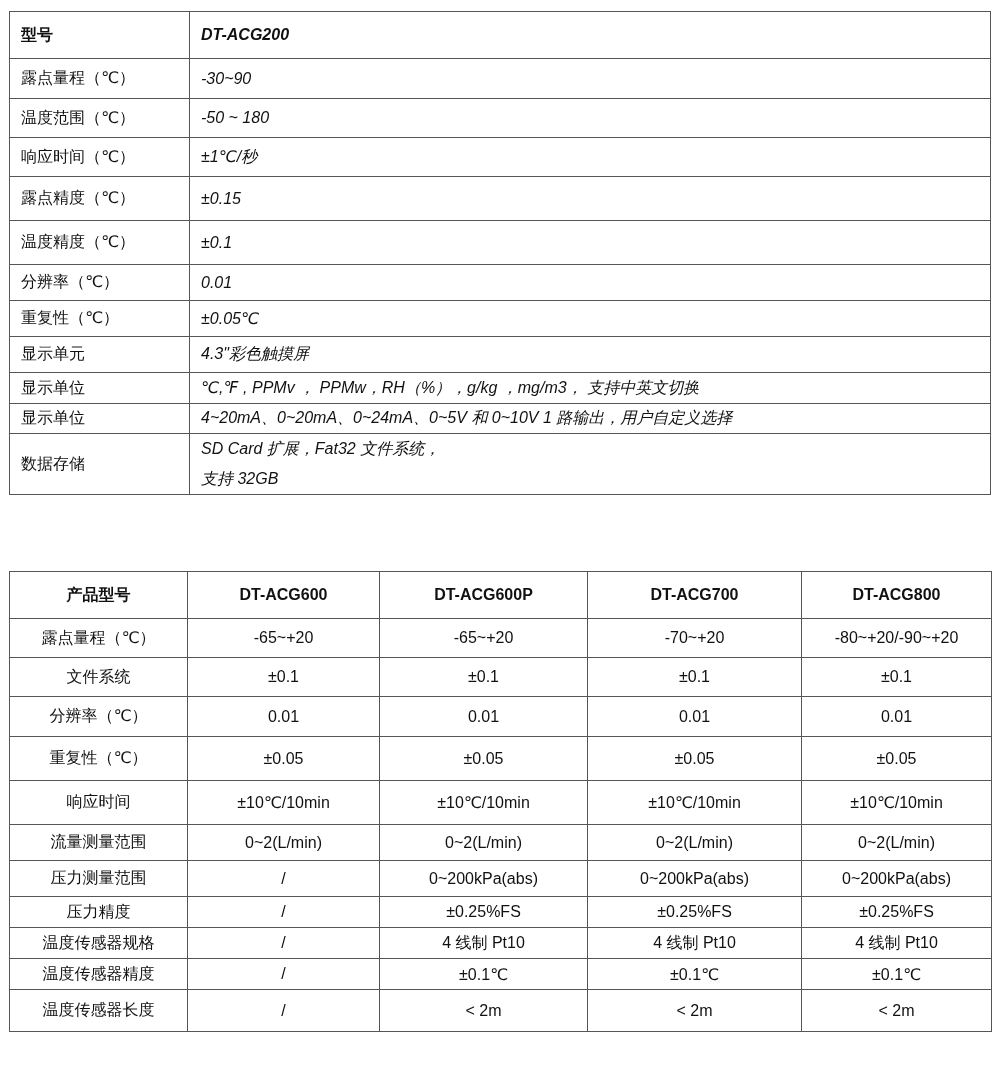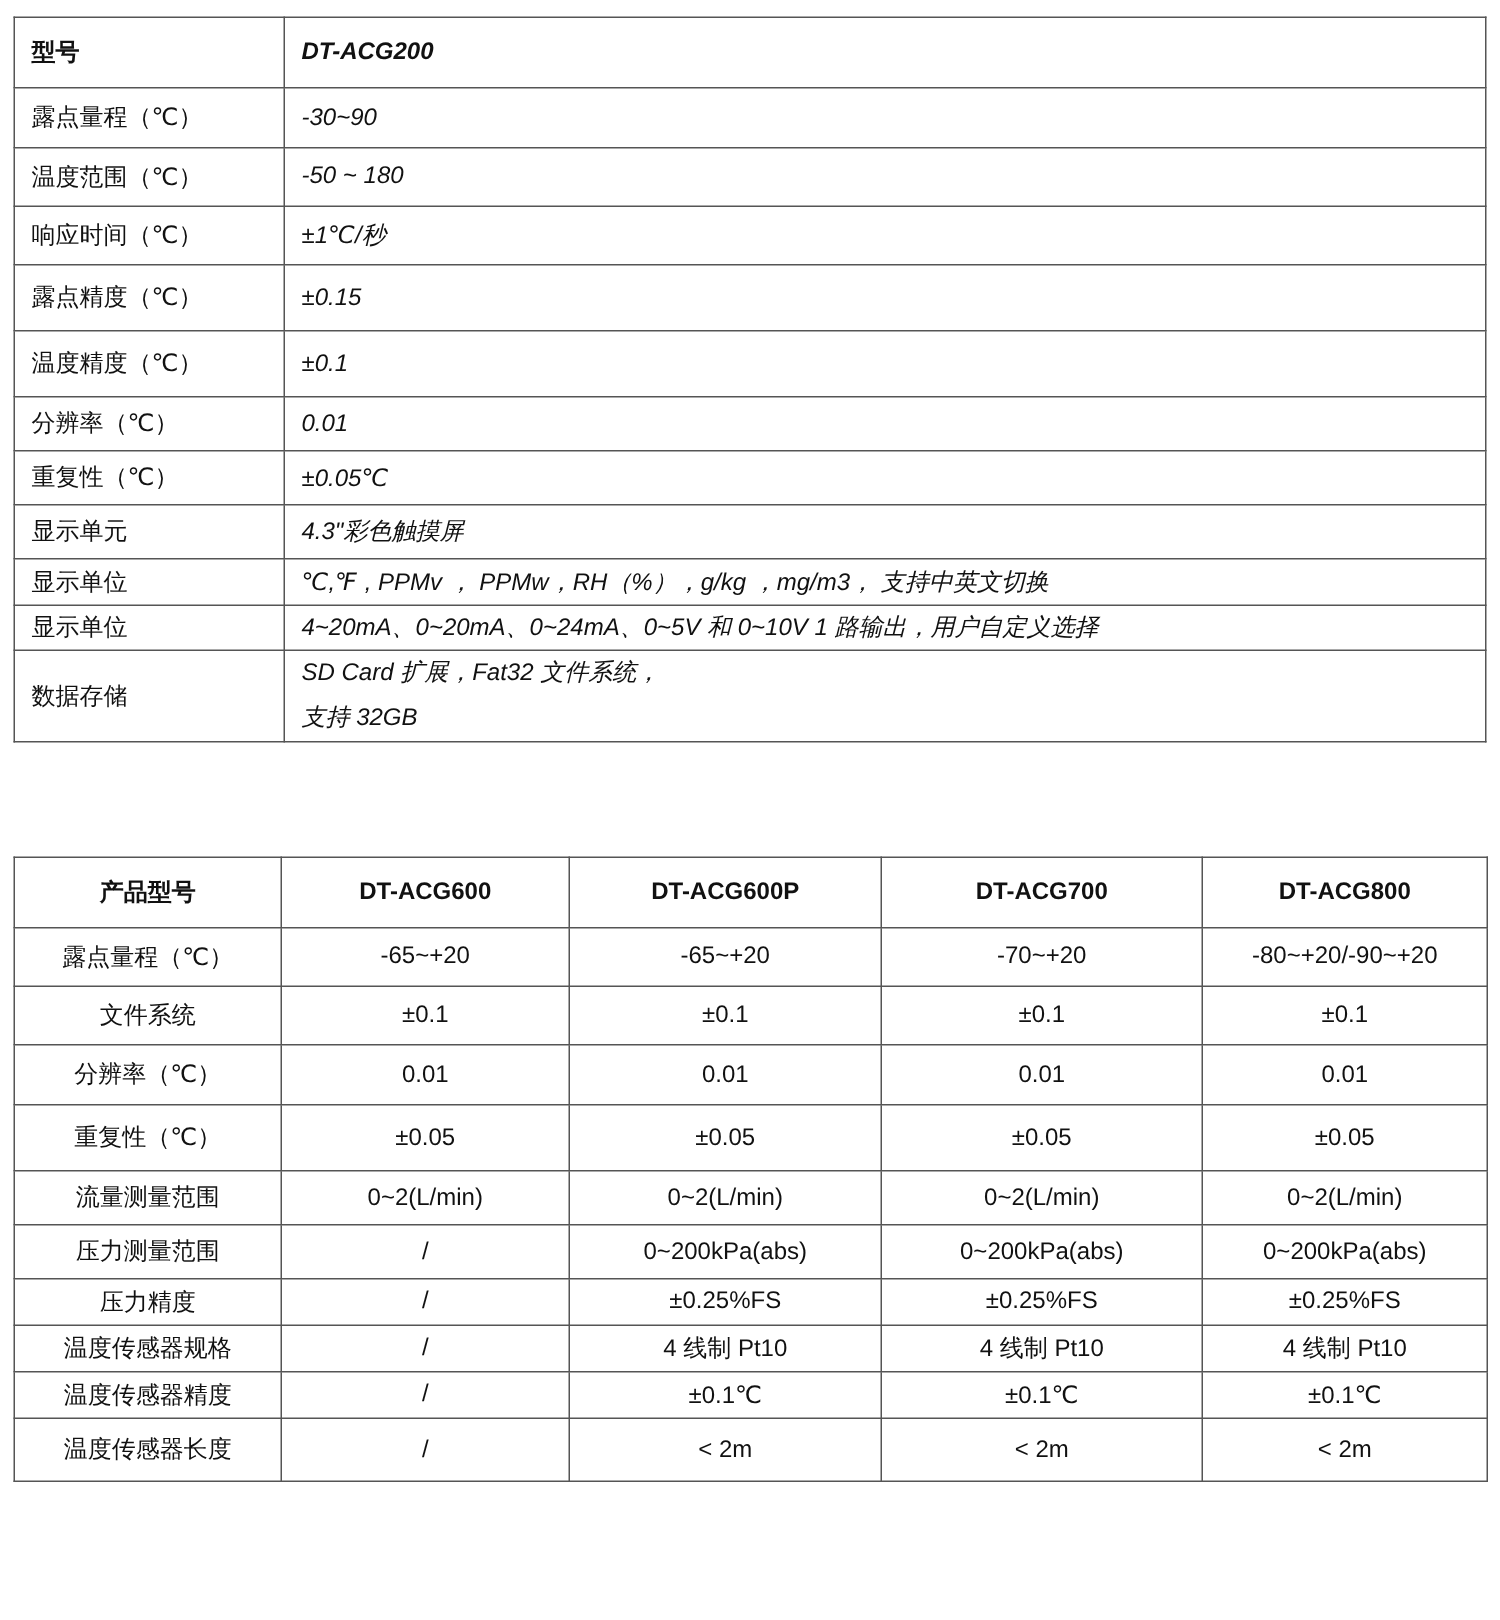--- a/index.html
+++ b/index.html
@@ -124,20 +124,27 @@
     <td>0.01</td>
     <td>0.01</td>
   </tr>
   <tr style="height:44px">
     <td>重复性（℃）</td>
     <td>±0.05</td>
     <td>±0.05</td>
     <td>±0.05</td>
     <td>±0.05</td>
   </tr>
+  <tr style="height:44px">
+    <td>响应时间</td>
+    <td>±10℃/10min</td>
+    <td>±10℃/10min</td>
+    <td>±10℃/10min</td>
+    <td>±10℃/10min</td>
+  </tr>
   <tr style="height:36px">
     <td>流量测量范围</td>
     <td>0~2(L/min)</td>
     <td>0~2(L/min)</td>
     <td>0~2(L/min)</td>
     <td>0~2(L/min)</td>
   </tr>
   <tr style="height:36px">
     <td>压力测量范围</td>
     <td>/</td>

